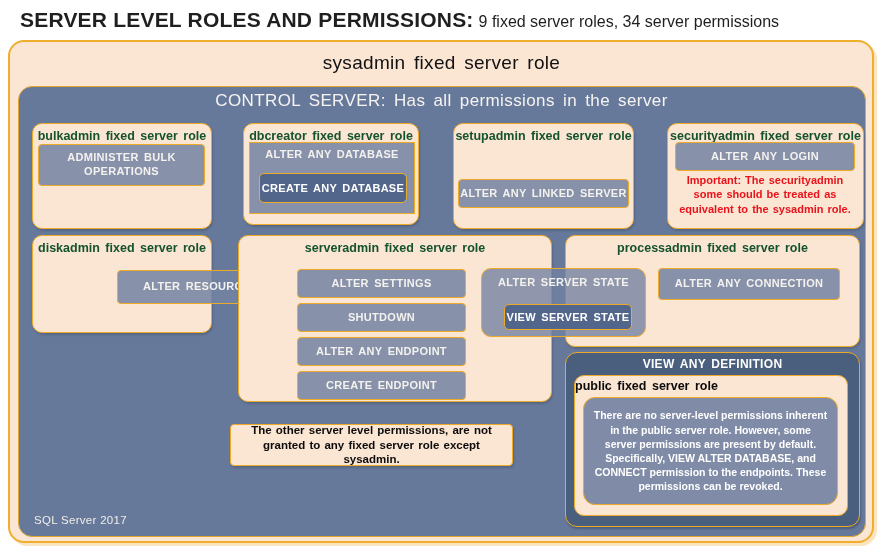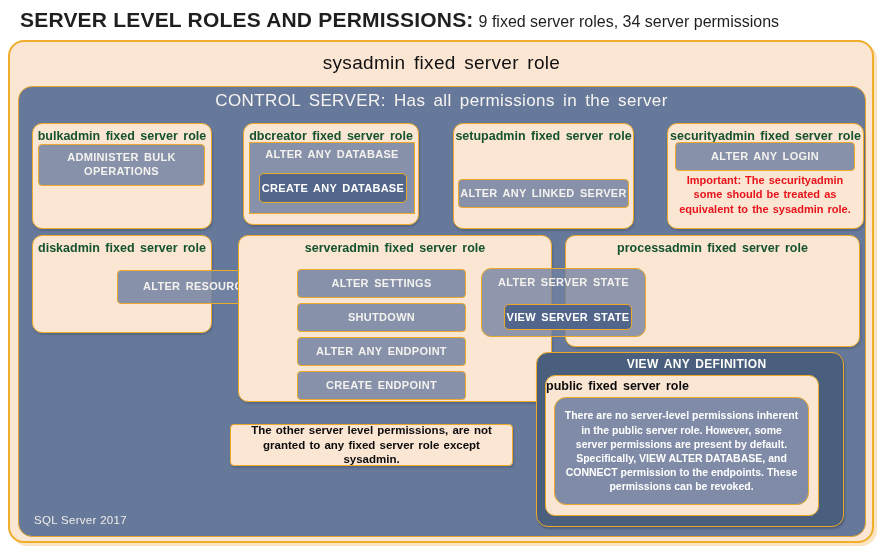--- a/index.html
+++ b/index.html
@@ -39,23 +39,23 @@
     font-weight:700;font-size:11px;letter-spacing:0.3px;word-spacing:2px;}
 
   .floater{position:absolute;background:rgba(114,130,162,0.78);border:1.5px solid #edaa28;
     border-radius:10px;}
   .floater .group-label{width:100%;text-align:center;padding-top:7px;color:#f4f2ee;
     font-weight:700;font-size:11px;letter-spacing:0.3px;word-spacing:2px;}
 
   .warning-note{position:absolute;left:672px;top:173px;width:186px;text-align:center;
     color:#e8131b;font-weight:700;font-size:11px;line-height:1.3;word-spacing:1px;}
 
-  .definition-box{position:absolute;left:536px;top:352px;width:293px;height:173px;
+  .definition-box{position:absolute;left:565px;top:352px;width:293px;height:173px;
     background:#4a5f7d;border:1.5px solid #edaa28;border-radius:12px;
-    box-shadow:1px 2px 2px rgba(20,30,50,0.3);padding-left:13px;}
+    box-shadow:1px 2px 2px rgba(20,30,50,0.3);}
   .definition-label{width:100%;text-align:center;padding-top:4px;color:#fdfdfb;
     font-weight:700;font-size:12px;letter-spacing:0.3px;word-spacing:2px;}
   .public-card{position:absolute;left:8px;top:22px;width:272px;height:139px;
     background:#fbe5d3;border:1.5px solid #eda928;border-radius:10px;}
   .public-title{width:100%;text-align:left;padding-top:3px;font-size:12.5px;font-weight:700;
     color:#0c0c0c;word-spacing:2px;}
   .public-desc{position:absolute;left:8px;top:21px;width:253px;height:106px;
     background:rgba(114,130,162,0.9);border:1.5px solid #edaa28;border-radius:12px;
     display:flex;align-items:center;justify-content:flex-end;}
   .public-desc .desc-text{padding:4px 9px;text-align:center;color:#ffffff;font-weight:700;
@@ -118,20 +118,21 @@
     <div class="role-title">serveradmin fixed server role</div>
   </div>
   <div class="perm" style="left:297px;top:269px;width:167px;height:27px;">ALTER SETTINGS</div>
   <div class="perm" style="left:297px;top:303px;width:167px;height:27px;">SHUTDOWN</div>
   <div class="perm" style="left:297px;top:337px;width:167px;height:27px;">ALTER ANY ENDPOINT</div>
   <div class="perm" style="left:297px;top:371px;width:167px;height:27px;">CREATE ENDPOINT</div>
 
   <div class="role-card" style="left:565px;top:235px;width:293px;height:110px;">
     <div class="role-title">processadmin fixed server role</div>
   </div>
+  <div class="perm" style="left:658px;top:268px;width:180px;height:30px;">ALTER ANY CONNECTION</div>
 
   <div class="floater" style="left:481px;top:268px;width:163px;height:67px;">
     <div class="group-label">ALTER SERVER STATE</div>
     <div class="perm-dark" style="left:22px;top:35px;width:126px;height:24px;">VIEW SERVER STATE</div>
   </div>
 
   <div class="definition-box">
     <div class="definition-label">VIEW ANY DEFINITION</div>
     <div class="public-card">
       <div class="public-title">public fixed server role</div>

